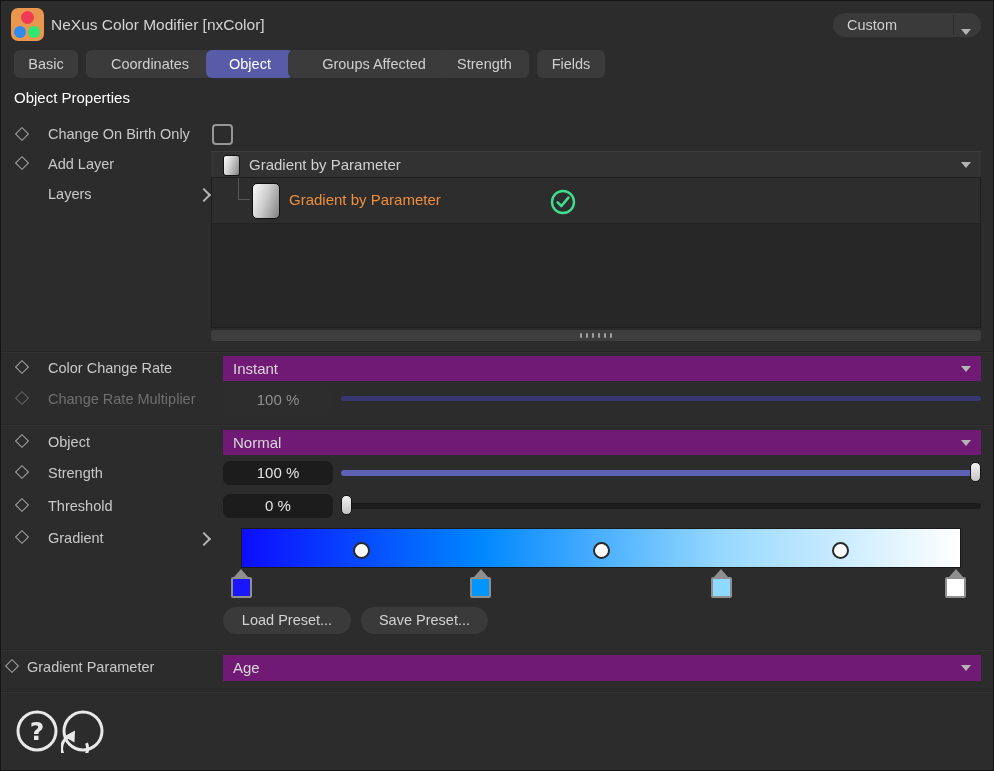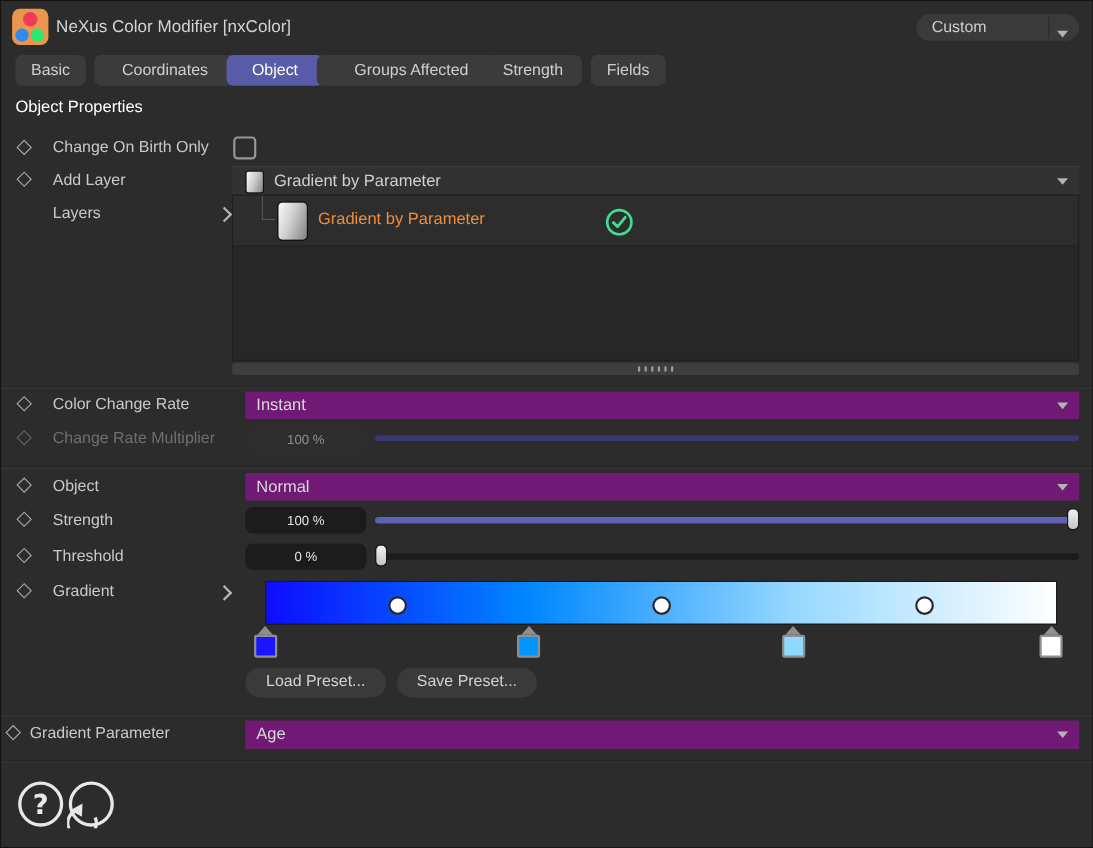--- a/index.html
+++ b/index.html
@@ -39,21 +39,21 @@
   
   .diamond{position:absolute;width:8px;height:8px;border:1.5px solid #a9a9a9;transform:rotate(45deg);background:transparent;}
   .diamond.dis{border-color:#666666;}
   .lbl{position:absolute;left:47px;line-height:25px;color:#c9c9c9;}
   .lbl.dis{color:#6f6f6f;}
   .chev{position:absolute;width:8px;height:8px;border-top:2px solid #b5b5b5;border-right:2px solid #b5b5b5;transform:rotate(45deg);}
   .dropdown{position:absolute;left:222px;width:758px;height:25px;background:#701a75;}
   .dropdown .dval{position:absolute;left:10px;line-height:25px;font-size:15px;color:#d8d8d8;}
   .dropdown .darr{position:absolute;right:10px;top:10px;}
   .valbox{position:absolute;left:222px;width:110px;height:24px;border-radius:7px;background:#1c1c1c;
-          text-align:center;line-height:24px;color:#e4e4e4;font-size:12px;}
+          text-align:center;line-height:24px;color:#e4e4e4;font-size:15px;}
   .valbox.dis{background:#2d2d2d;color:#8f8f8f;}
   .slider-track{position:absolute;left:340px;width:640px;height:6px;border-radius:3px;background:#1c1c1c;}
   .slider-fill{position:absolute;left:0;top:0;height:6px;border-radius:3px;background:#5d62b4;}
   .slider-fill.dis{background:#393771;}
   .slider-track.dis-track{background:transparent;height:5px;}
   .slider-handle{position:absolute;top:-8px;width:11px;height:20px;border-radius:5px;
                  background:linear-gradient(#f2f2f2,#c4c4c4);border:1px solid #151515;box-sizing:border-box;}
 
   
   .checkbox{position:absolute;left:211px;top:123px;width:17px;height:17px;border:2px solid #969696;border-radius:4px;background:transparent;}

